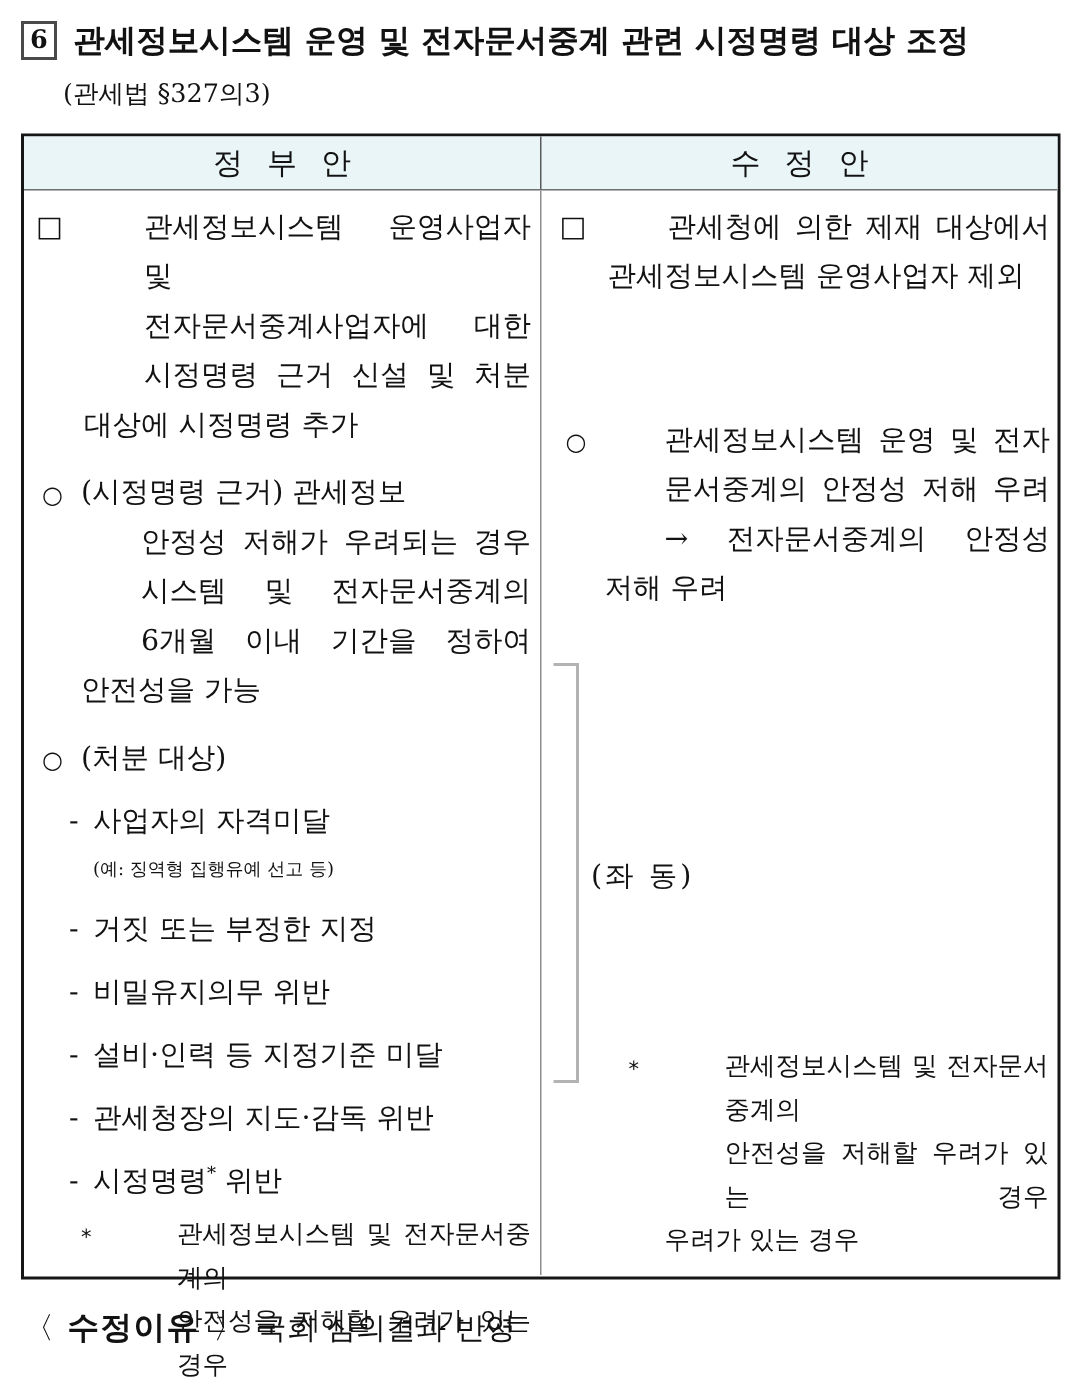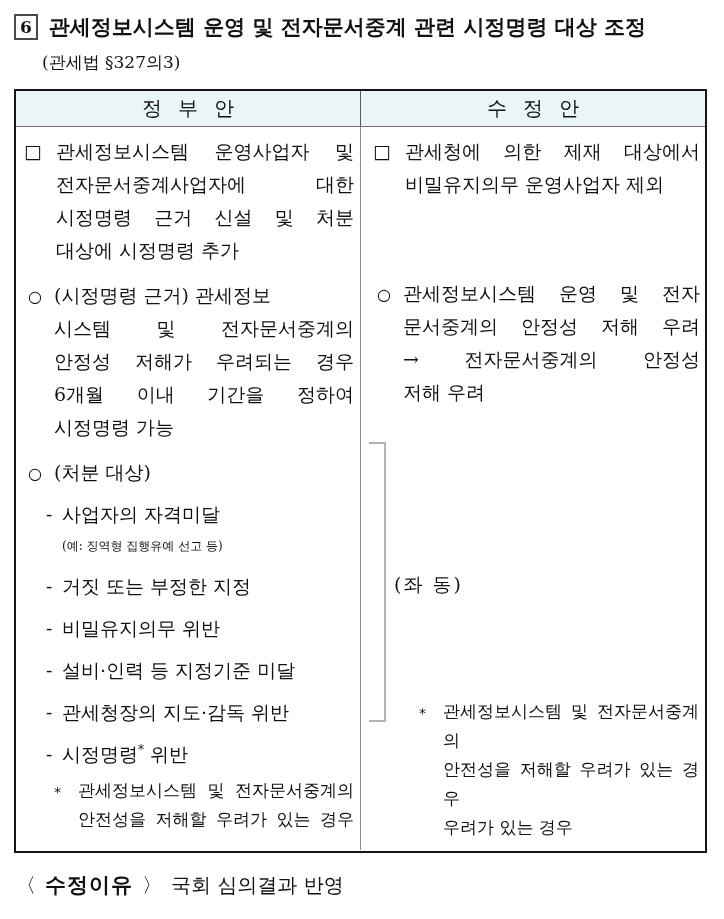--- a/index.html
+++ b/index.html
@@ -40,21 +40,21 @@
   .lvl1 .mk{font-size:16px;top:1px;}
   .dash{margin-top:9px;margin-left:22px;padding-left:16px;}
   .gap-xl{margin-top:76px;}
   .eg{font-size:12px;line-height:30px;}
   .fn{margin-top:5px;margin-left:30px;padding-left:24px;
       font-family:"DejaVu Sans","Liberation Sans",sans-serif;
       font-size:17px;line-height:29px;}
   .fn .mk{top:2px;font-size:14px;}
   .fn-right{position:absolute;left:58px;right:6px;bottom:8px;margin:0;}
   .b{font-weight:400;}
-  .ln.j{text-align:justify;text-align-last:justify;}
+  .ln.j{text-align:justify;text-align-last:justify;margin-left:40px;}
   sup{font-size:12px;vertical-align:super;line-height:0;font-weight:700;}
 
   
   .same-left{position:absolute;left:8px;top:315px;width:220px;height:280px;}
   .bracket{position:absolute;left:0;top:0;width:17px;height:280px;
            border-top:2px solid #b3b3b3;border-right:2px solid #b3b3b3;
            border-bottom:2px solid #b3b3b3;}
   .same-text{position:absolute;left:25px;top:126px;font-size:19px;letter-spacing:2px;}
 
   
@@ -85,24 +85,24 @@
           <div class="blk lvl0">
             <span class="mk">□</span>
             <div class="ln j"><span>관세정보시스템 운영사업자 및</span></div>
             <div class="ln j"><span>전자문서중계사업자에 대한</span></div>
             <div class="ln j"><span>시정명령 근거 신설 및 처분</span></div>
             <div class="ln"><span>대상에 시정명령 추가</span></div>
           </div>
           <div class="blk lvl1">
             <span class="mk">○</span>
             <div class="ln"><span class="b">(시정명령 근거)</span><span> 관세정보</span></div>
+            <div class="ln j"><span class="b">안정성 저해가 우려되는 경우</span></div>
             <div class="ln j"><span>시스템 및 전자문서중계의</span></div>
-            <div class="ln j"><span class="b">안정성 저해가 우려되는 경우</span></div>
             <div class="ln j"><span class="b">6개월 이내 기간을</span><span> 정하여</span></div>
-            <div class="ln"><span>시정명령 가능</span></div>
+            <div class="ln"><span>안전성을 가능</span></div>
           </div>
           <div class="blk lvl1">
             <span class="mk">○</span>
             <div class="ln"><span class="b">(처분 대상)</span></div>
           </div>
           <div class="blk dash">
             <span class="mk">-</span>
             <div class="ln"><span>사업자의 자격미달</span></div>
             <div class="ln eg"><span>(예: 징역형 집행유예 선고 등)</span></div>
           </div>
@@ -129,21 +129,21 @@
           <div class="blk fn">
             <span class="mk">*</span>
             <div class="ln j"><span class="b">관세정보시스템 및 전자문서중계의</span></div>
             <div class="ln j"><span class="b">안전성을 저해할 우려가 있는 경우</span></div>
           </div>
         </div>
       <div class="cell cell-right" id="col-right">
           <div class="blk lvl0">
             <span class="mk">□</span>
             <div class="ln j"><span>관세청에 의한 제재 대상에서</span></div>
-            <div class="ln"><span>비밀유지의무 운영사업자 제외</span></div>
+            <div class="ln"><span>관세정보시스템 운영사업자 제외</span></div>
           </div>
           <div class="blk lvl1 gap-xl">
             <span class="mk">○</span>
             <div class="ln j"><span>관세정보시스템 운영 및 전자</span></div>
             <div class="ln j"><span>문서중계의 안정성 저해 우려</span></div>
             <div class="ln j"><span class="b">→ 전자문서중계의 안정성</span></div>
             <div class="ln"><span class="b">저해 우려</span></div>
           </div>
           <div class="same-left">
             <div class="bracket"></div>

